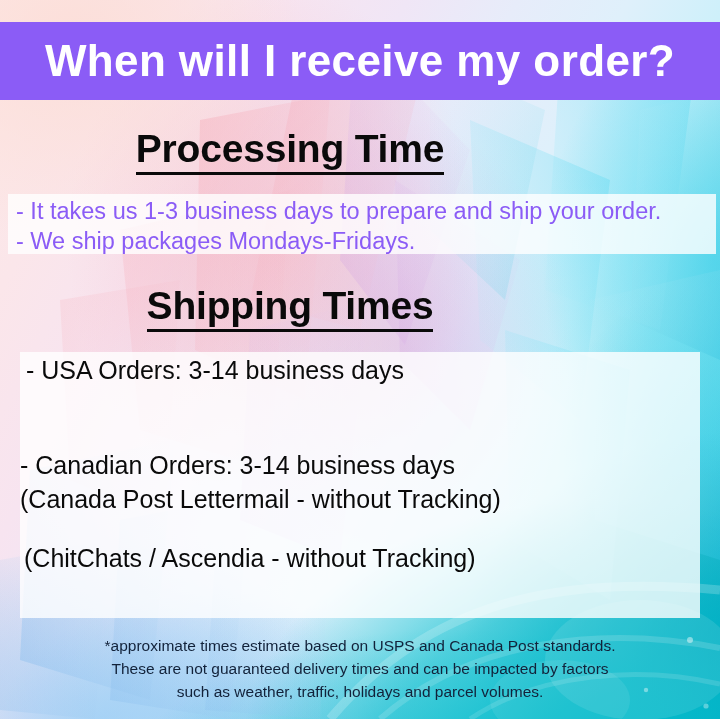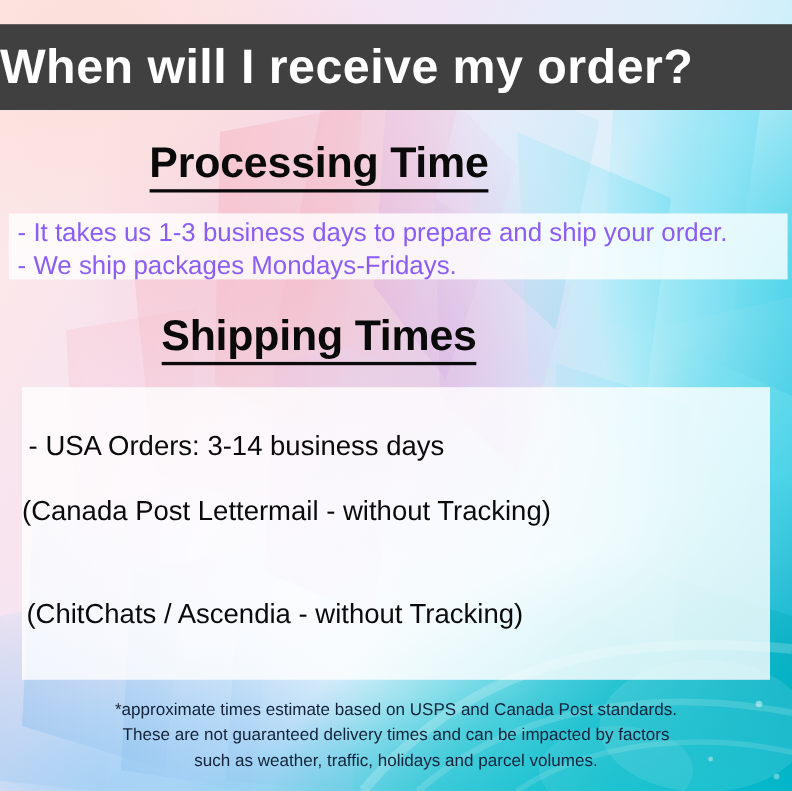--- a/index.html
+++ b/index.html
@@ -70,24 +70,24 @@
   .bg-poly { position:absolute; inset:0; }
   .bg-poly svg { display:block; width:720px; height:719px; }
 
   
   .header-band {
     position: absolute;
     left: 0;
     top: 22px;
     width: 720px;
     height: 78px;
-    background: #404040;
+    background: #8b5cf6;
     display: flex;
     align-items: center;
-    justify-content: flex-start;
+    justify-content: center;
     z-index: 5;
   }
   .header-title {
     color: #ffffff;
     font-size: 44px;
     font-weight: 600;
     letter-spacing: 0.4px;
     line-height: 1;
     white-space: nowrap;
   }
@@ -134,21 +134,21 @@
     color: #8b5cf6;
     font-size: 23px;
     line-height: 30px;
     white-space: nowrap;
   }
   #processing-lines { left: 16px; top: 196px; }
   #processing-lines .line { font-size: 23.5px; }
 
   .ship-group { position: absolute; z-index: 4; color:#0a0a0a; white-space: nowrap; }
   .ship-group .line { font-size: 25px; line-height: 34px; }
-  #ship-group-0 { left: 26px; top: 353px; margin-top: 36px; }
+  #ship-group-0 { left: 26px; top: 353px; }
   #ship-group-1 { left: 20px; top: 448px; }
   #ship-group-2 { left: 24px; top: 541px; }
 
   
   .footer-note {
     position: absolute;
     left: 0; top: 634px;
     width: 720px;
     text-align: center;
     z-index: 4;
@@ -245,20 +245,21 @@
     <span>Shipping Times</span>
   </div>
 
   <div class="panel" id="panel-shipping"></div>
 
   <div class="ship-group" id="ship-group-0">
     <div class="line">- USA Orders: 3-14 business days</div>
   </div>
 
   <div class="ship-group" id="ship-group-1">
+    <div class="line">- Canadian Orders: 3-14 business days</div>
     <div class="line">(Canada Post Lettermail - without Tracking)</div>
   </div>
 
   <div class="ship-group" id="ship-group-2">
     <div class="line"> (ChitChats / Ascendia - without Tracking)</div>
   </div>
 
   <div class="footer-note">
     <span class="line">*approximate times estimate based on USPS and Canada Post standards.</span>
     <span class="line">These are not guaranteed delivery times and can be impacted by factors</span>

